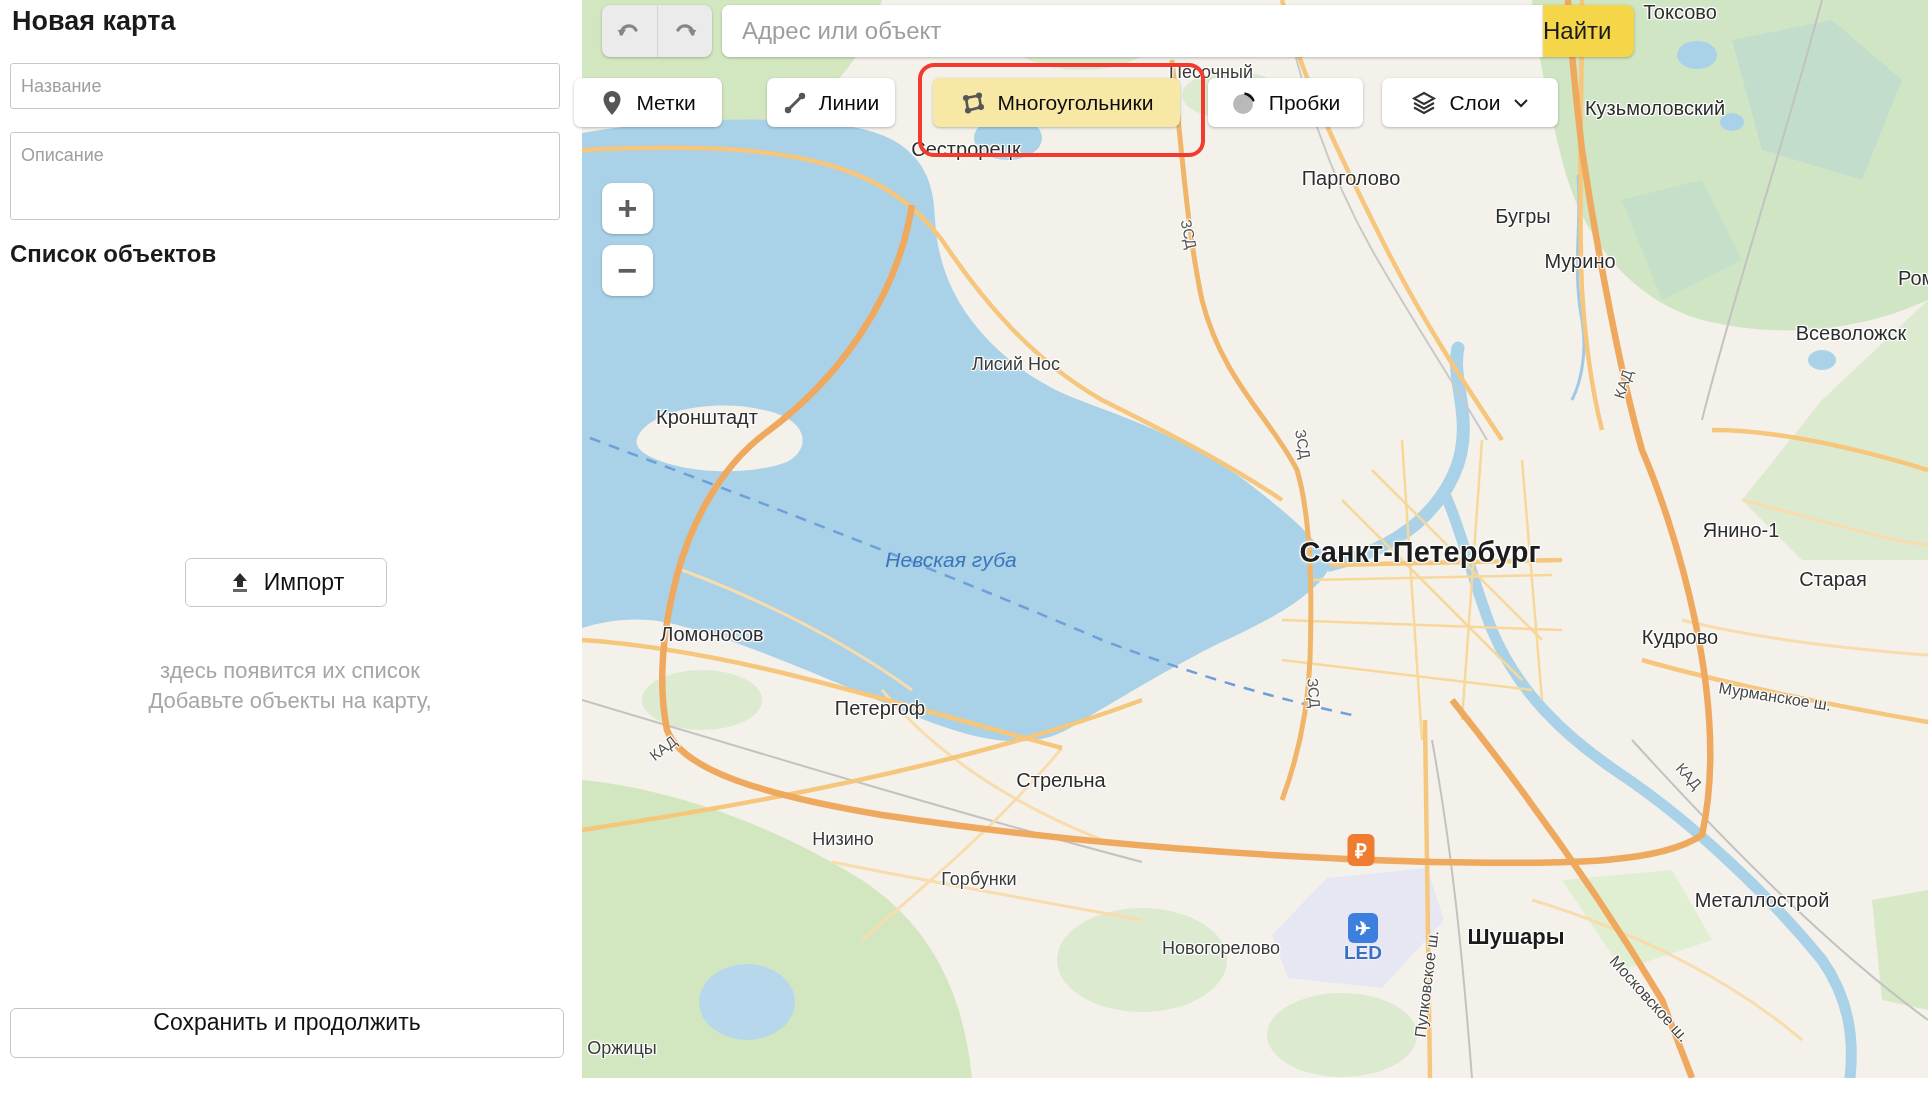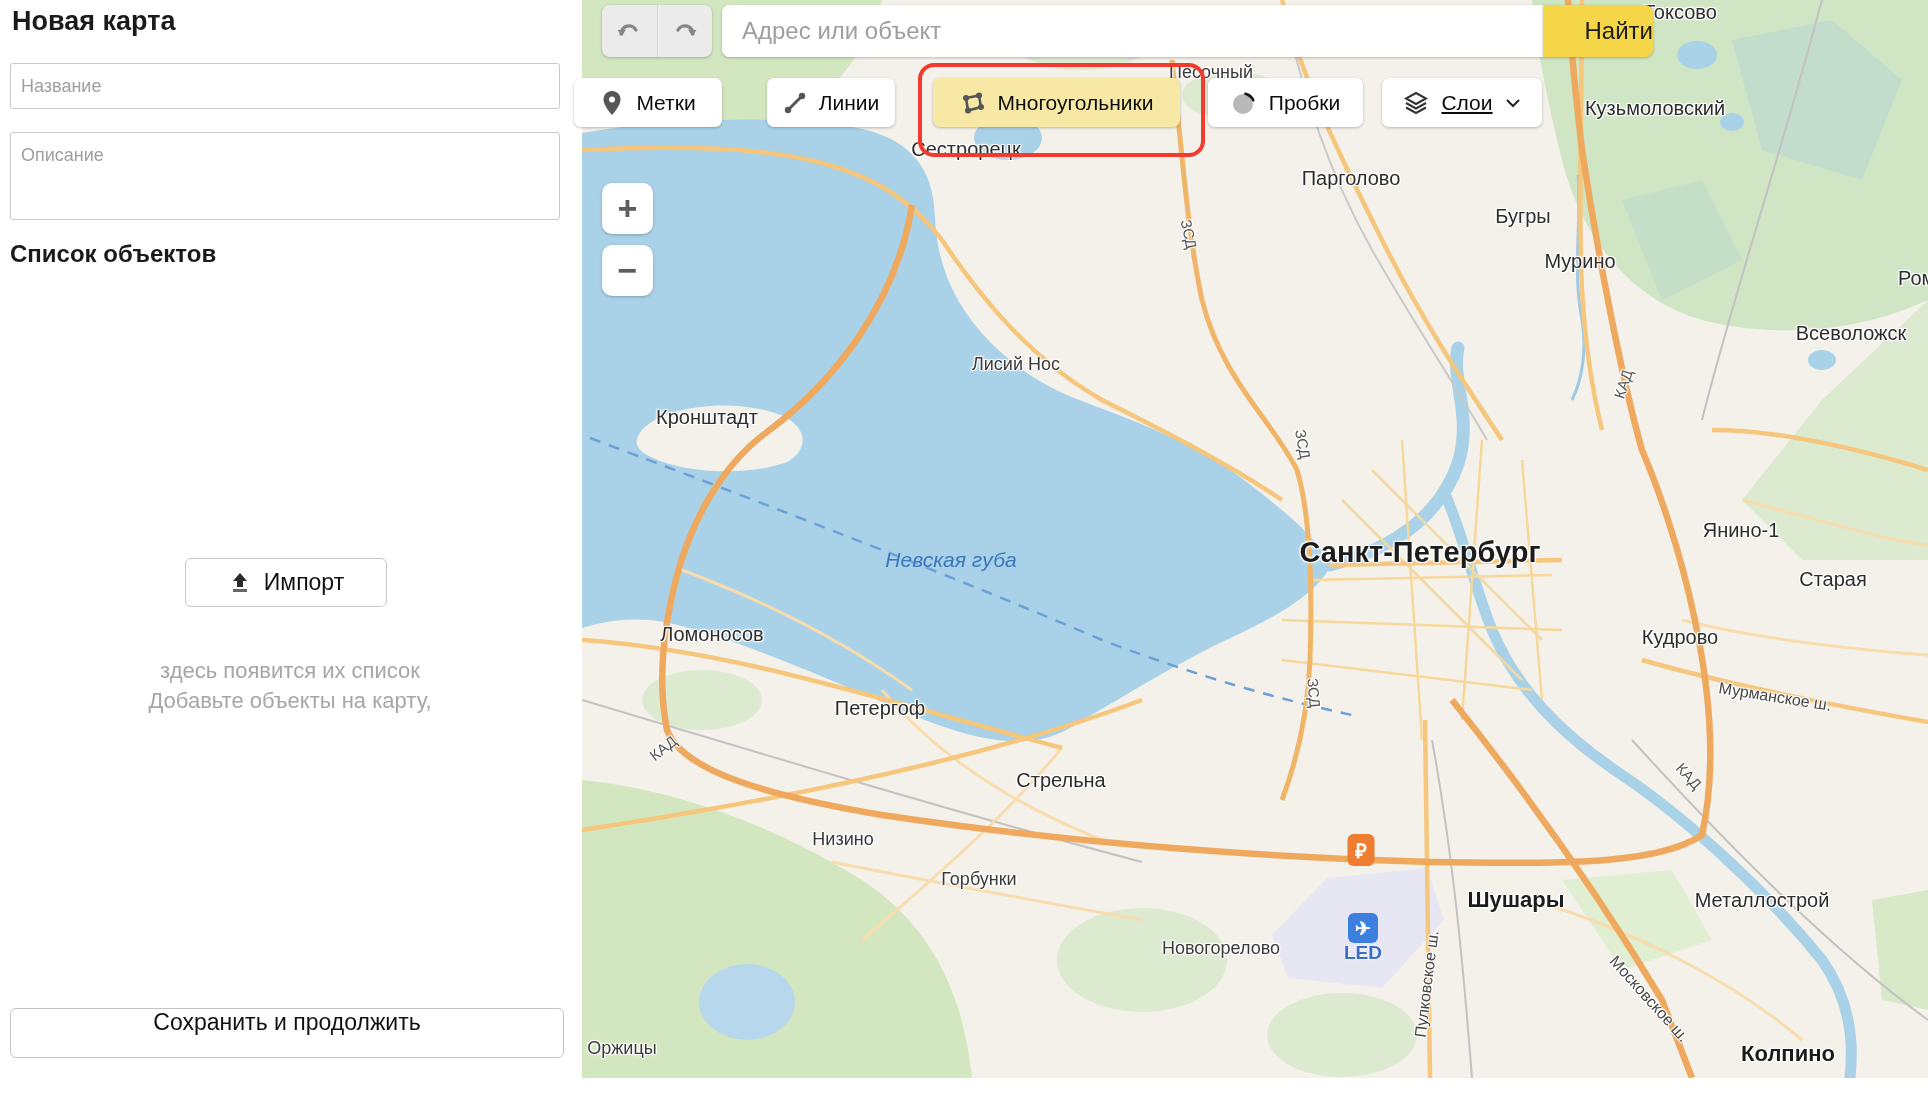--- a/index.html
+++ b/index.html
@@ -24,52 +24,52 @@
             display:flex;align-items:flex-start;justify-content:center;cursor:pointer;}
   
   #map{position:absolute;left:582px;top:0;width:1346px;height:1078px;overflow:hidden;background:#f4f1ea;}
   #map svg{position:absolute;left:0;top:0;}
   .lbl{position:absolute;white-space:nowrap;transform:translate(-50%,-50%);color:#333;
        text-shadow:-1px -1px 0 rgba(255,255,255,.95),1px -1px 0 rgba(255,255,255,.95),
                    -1px 1px 0 rgba(255,255,255,.95),1px 1px 0 rgba(255,255,255,.95),0 0 4px #fff;}
   .town{font-size:20px;color:#2d2d2d;}
   .small{font-size:18px;color:#3a3a3a;}
   .city{font-size:29px;font-weight:bold;color:#1c1c1c;}
-  .city2{font-size:22px;font-weight:bold;color:#1c1c1c;}
+  .city2{font-size:22px;font-weight:bold;color:#1c1c1c;margin-top:37px;}
   .road{font-size:15px;color:#555;}
   .highway{font-size:16px;color:#454545;}
   .water{font-size:21px;font-style:italic;color:#3b76bd;
          text-shadow:0 0 3px rgba(169,210,232,.9);}
   .airport{font-size:19px;color:#3a6fc6;font-weight:bold;text-shadow:0 0 3px #fff;}
   .badge{position:absolute;transform:translate(-50%,-50%);border-radius:6px;color:#fff;
          display:flex;align-items:center;justify-content:center;font-weight:bold;}
   #ruble-badge{left:779px;top:850px;width:27px;height:32px;background:#ef7d31;font-size:20px;}
   #plane-badge{left:781px;top:928px;width:30px;height:30px;background:#3d7fdf;font-size:19px;}
   
   .ctl{box-shadow:0 1px 3px rgba(0,0,0,.25);}
   #undo-redo{position:absolute;left:602px;top:5px;width:110px;height:52px;background:#ebebeb;
              border-radius:8px;display:flex;}
   .ur-btn{flex:1;display:flex;align-items:center;justify-content:center;cursor:pointer;}
   #undo-btn{border-right:1px solid #d4d4d4;}
   #search-box{position:absolute;left:722px;top:5px;width:821px;height:52px;background:#fff;
               border-radius:8px 0 0 8px;display:flex;align-items:center;}
   #search-input{border:none;outline:none;width:100%;height:100%;font-size:24px;color:#222;
                 padding:0 20px;border-radius:8px 0 0 8px;font-family:"Liberation Sans",sans-serif;}
   #search-input::placeholder{color:#9e9e9e;}
-  #find-btn{position:absolute;left:1543px;top:5px;width:110px;height:52px;background:#f6d649;
-            border-radius:0 8px 8px 0;display:flex;align-items:center;justify-content:flex-end;
+  #find-btn{position:absolute;left:1543px;top:5px;width:91px;height:52px;background:#f6d649;
+            border-radius:0 8px 8px 0;display:flex;align-items:center;justify-content:flex-start;
             font-size:24px;color:#1b1b1b;cursor:pointer;}
   .tool-btn{position:absolute;top:78px;height:49px;background:#fff;border-radius:7px;
             display:flex;align-items:center;justify-content:center;gap:12px;font-size:21px;
             color:#0c0c0c;cursor:pointer;}
   #btn-markers{left:574px;width:148px;}
   #btn-lines{left:767px;width:128px;}
   #btn-polygons{left:933px;width:247px;background:#f8e8a6;}
   #btn-traffic{left:1208px;width:155px;}
-  #btn-layers{left:1382px;width:160px;text-decoration:underline;}
+  #btn-layers{left:1382px;width:176px;}
   #poly-annotation{position:absolute;left:918px;top:63px;width:279px;height:86px;
                    border:4px solid #f23b2e;border-radius:16px;pointer-events:none;z-index:5;}
   .zoom-btn{position:absolute;left:602px;width:51px;height:51px;background:#fff;border-radius:10px;
             display:flex;align-items:center;justify-content:center;font-size:34px;font-weight:bold;
             color:#5d5d5d;cursor:pointer;}
   #zoom-in{top:183px;}
   #zoom-out{top:245px;}
 </style>
 </head>
 <body>

